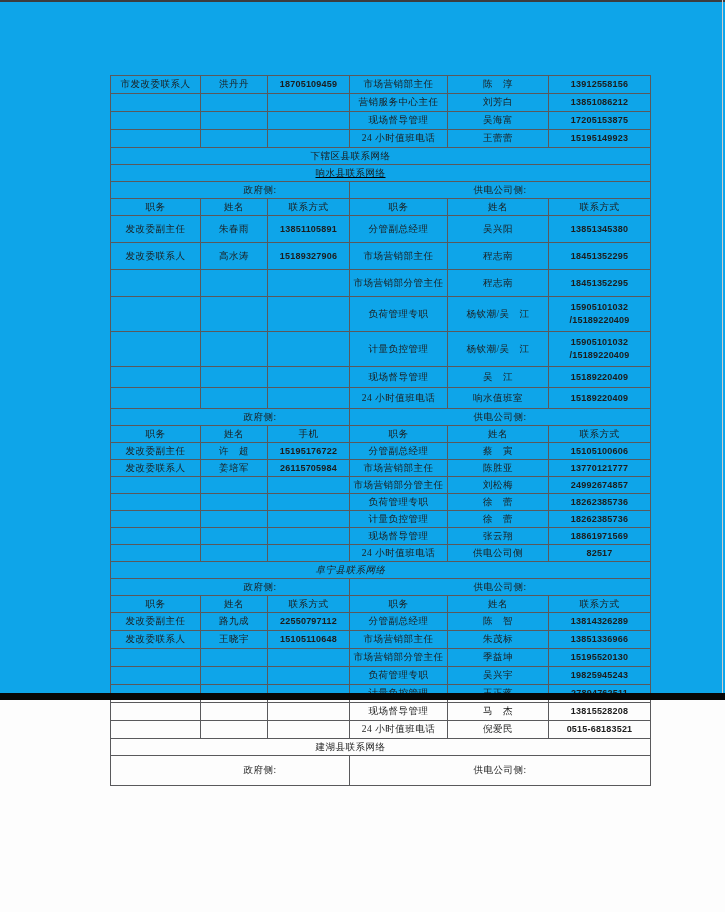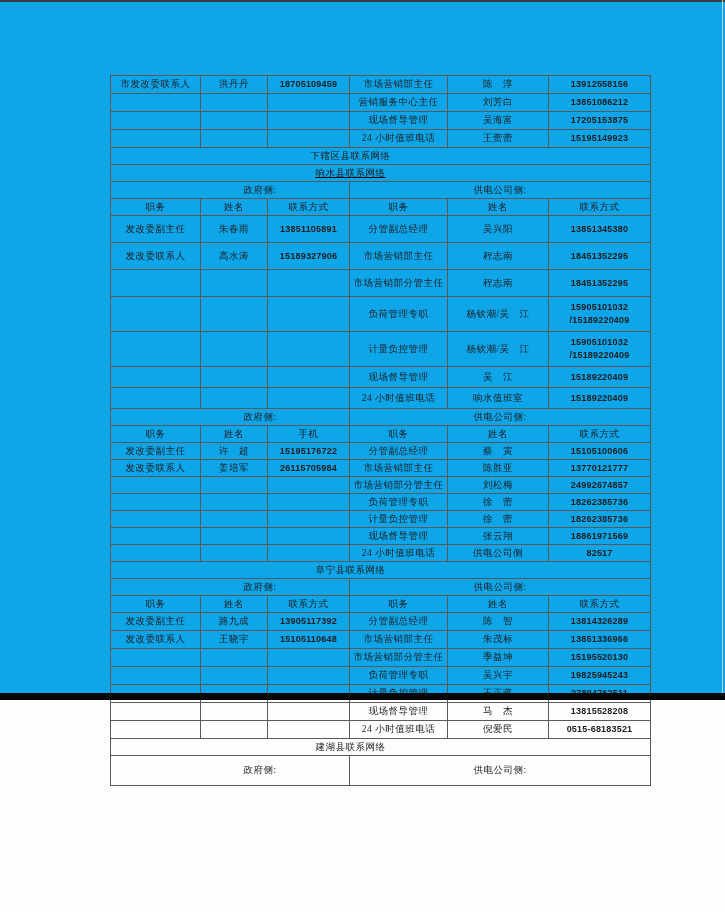--- a/index.html
+++ b/index.html
@@ -266,39 +266,39 @@
           <td class="num">18861971569</td>
         </tr>
         <tr class="row-data" style="height: 17px;">
           <td class="txt"></td>
           <td class="txt"></td>
           <td class="txt"></td>
           <td class="txt">24 小时值班电话</td>
           <td class="txt">供电公司侧</td>
           <td class="num">82517</td>
         </tr>
-        <tr class="row-section" style="height: 17px;">
+        <tr class="row-section" style="height: 17px; font-style: italic;">
           <td colspan="6" class="txt sec">阜宁县联系网络</td>
         </tr>
         <tr class="row-side" style="height: 17px;">
           <td colspan="3" class="txt gov-side">政府侧:</td>
           <td colspan="3" class="txt">供电公司侧:</td>
         </tr>
         <tr class="row-header" style="height: 17px;">
           <td class="txt">职务</td>
           <td class="txt">姓名</td>
           <td class="txt">联系方式</td>
           <td class="txt">职务</td>
           <td class="txt">姓名</td>
           <td class="txt">联系方式</td>
         </tr>
         <tr class="row-data" style="height: 18px;">
           <td class="txt">发改委副主任</td>
           <td class="txt">路九成</td>
-          <td class="num">13905117392</td>
+          <td class="num">22550797112</td>
           <td class="txt">分管副总经理</td>
           <td class="txt">陈　智</td>
           <td class="num">13814326289</td>
         </tr>
         <tr class="row-data" style="height: 18px;">
           <td class="txt">发改委联系人</td>
           <td class="txt">王晓宇</td>
           <td class="num">15105110648</td>
           <td class="txt">市场营销部主任</td>
           <td class="txt">朱茂标</td>

